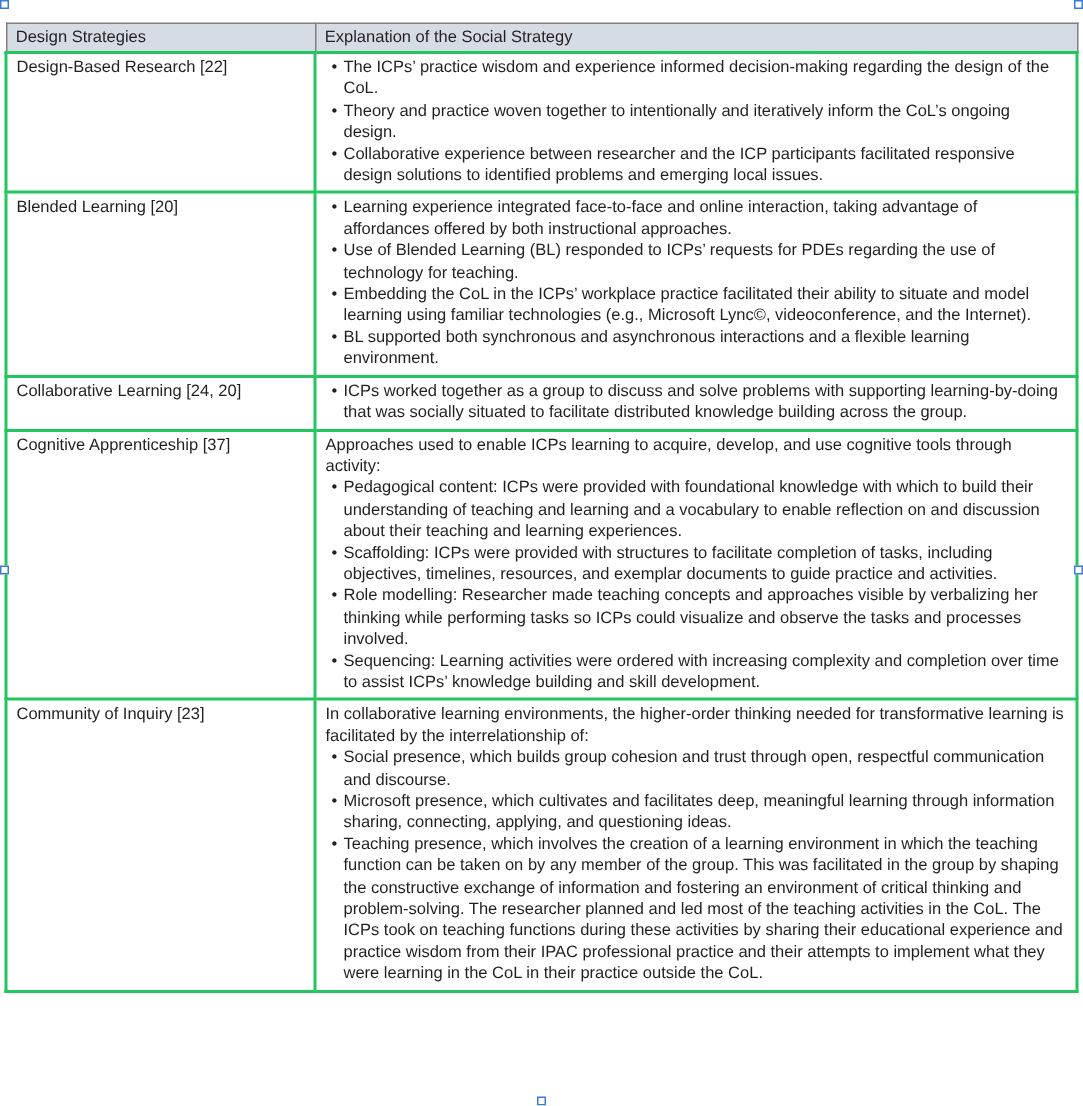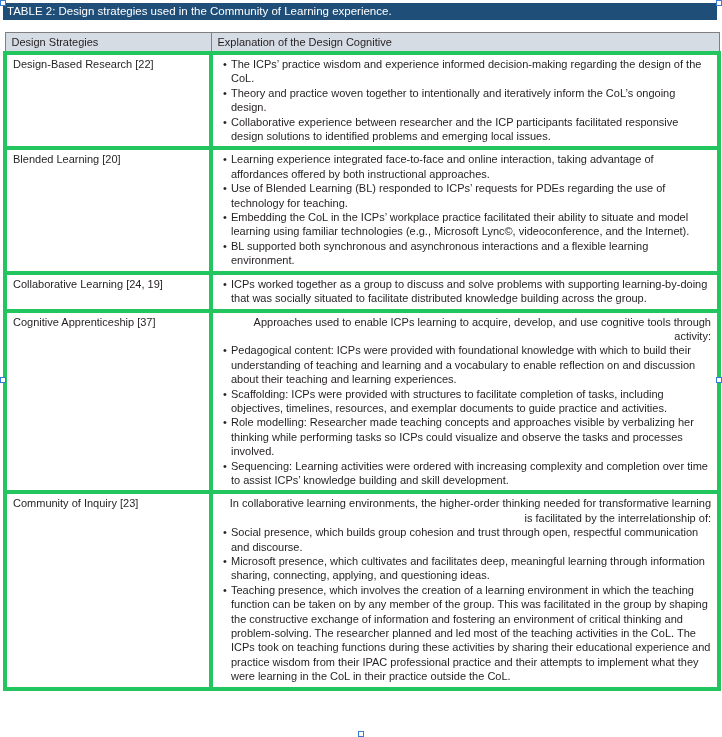--- a/index.html
+++ b/index.html
@@ -6,45 +6,44 @@
   body { width: 722px; height: 737px; position: relative; overflow: hidden;
          font-family: "Liberation Sans", sans-serif; color: #231f20; }
   .frame { position: absolute; left: 3px; top: 3px; width: 714px; height: 734px; }
   .caption { height: 17px; background: #1f4e79; color: #ffffff; font-size: 11.5px;
              line-height: 17px; padding-left: 4px; white-space: nowrap; }
   table { border-collapse: collapse; width: 714px; table-layout: fixed; font-size: 11px; line-height: 14.4px; margin-top: 12px; }
   col.c1 { width: 206px; }
   col.c2 { width: 508px; }
   th { background: #d6dce4; font-weight: normal; text-align: left; padding: 1px 6px;
        border: 1px solid #7f7f7f; height: 16px; }
-  td { vertical-align: top; padding: 2px 6px 3px 6px; border: 4px solid #22c55e; }
+  td { vertical-align: top; padding: 2px 6px 3px 6px; border: 2px solid #22c55e; }
   .bullet { display: block; padding-left: 12px; text-indent: -8px; }
   .bullet .b { display: inline-block; width: 8px; text-indent: 0; }
-  .intro { display: block; text-align: right; }
+  .intro { display: block; }
   .handle { position: absolute; width: 6px; height: 6px; border: 1px solid #3a7bd5; background: #ffffff; box-sizing: border-box; }
   .h-tl { left: 0px; top: 0px; }
   .h-tr { right: 0px; top: 0px; }
   .h-ml { left: 0px; top: 377px; }
   .h-mr { right: 0px; top: 377px; }
   .h-bm { left: 358px; bottom: 0px; }
 </style>
 </head>
 <body>
 
 <div class="frame">
-  <div class="caption">TABLE 2: Design strategies used in the Community of Learning experience.</div>
   <table>
     <colgroup>
         <col class="c1">
         <col class="c2">
       </colgroup>
     <thead>
       <tr>
         <th>Design Strategies</th>
-        <th>Explanation of the Design Cognitive</th>
+        <th>Explanation of the Social Strategy</th>
       </tr>
     </thead>
     <tbody id="tbody">
         <tr>
           <td>Design-Based Research [22]</td>
           <td>
             <span class="bullet"><span class="b">•</span><span>The ICPs’ practice wisdom and experience informed decision-making regarding the design of the CoL.</span></span>
             <span class="bullet"><span class="b">•</span><span>Theory and practice woven together to intentionally and iteratively inform the CoL’s ongoing design.</span></span>
             <span class="bullet"><span class="b">•</span><span>Collaborative experience between researcher and the ICP participants facilitated responsive design solutions to identified problems and emerging local issues.</span></span>
           </td>
@@ -52,21 +51,21 @@
         <tr>
           <td>Blended Learning [20]</td>
           <td>
             <span class="bullet"><span class="b">•</span><span>Learning experience integrated face-to-face and online interaction, taking advantage of affordances offered by both instructional approaches.</span></span>
             <span class="bullet"><span class="b">•</span><span>Use of Blended Learning (BL) responded to ICPs’ requests for PDEs regarding the use of technology for teaching.</span></span>
             <span class="bullet"><span class="b">•</span><span>Embedding the CoL in the ICPs’ workplace practice facilitated their ability to situate and model learning using familiar technologies (e.g., Microsoft Lync©, videoconference, and the Internet).</span></span>
             <span class="bullet"><span class="b">•</span><span>BL supported both synchronous and asynchronous interactions and a flexible learning environment.</span></span>
           </td>
         </tr>
         <tr>
-          <td>Collaborative Learning [24, 19]</td>
+          <td>Collaborative Learning [24, 20]</td>
           <td>
             <span class="bullet"><span class="b">•</span><span>ICPs worked together as a group to discuss and solve problems with supporting learning-by-doing that was socially situated to facilitate distributed knowledge building across the group.</span></span>
           </td>
         </tr>
         <tr>
           <td>Cognitive Apprenticeship [37]</td>
           <td>
             <span class="intro">Approaches used to enable ICPs learning to acquire, develop, and use cognitive tools through activity:</span>
             <span class="bullet"><span class="b">•</span><span>Pedagogical content: ICPs were provided with foundational knowledge with which to build their understanding of teaching and learning and a vocabulary to enable reflection on and discussion about their teaching and learning experiences.</span></span>
             <span class="bullet"><span class="b">•</span><span>Scaffolding: ICPs were provided with structures to facilitate completion of tasks, including objectives, timelines, resources, and exemplar documents to guide practice and activities.</span></span>

